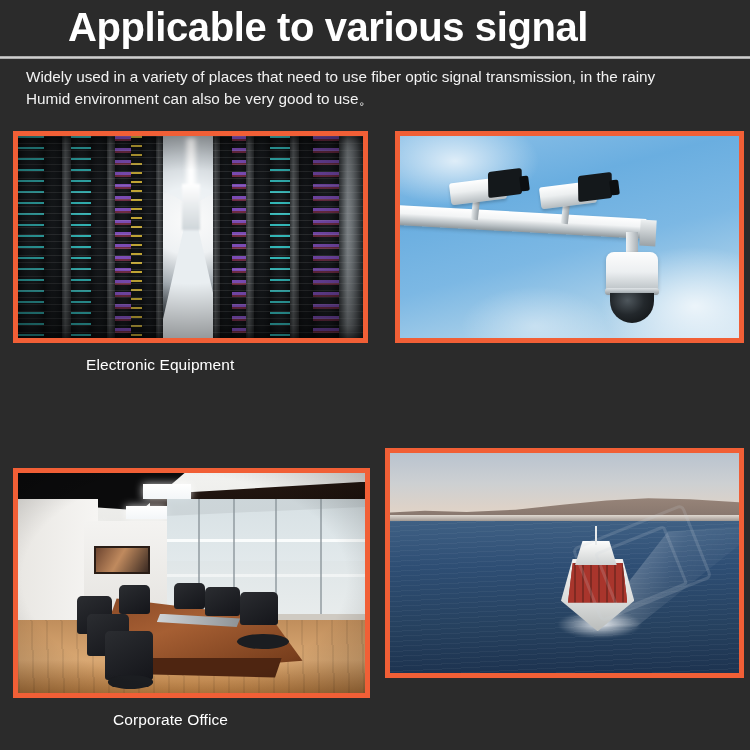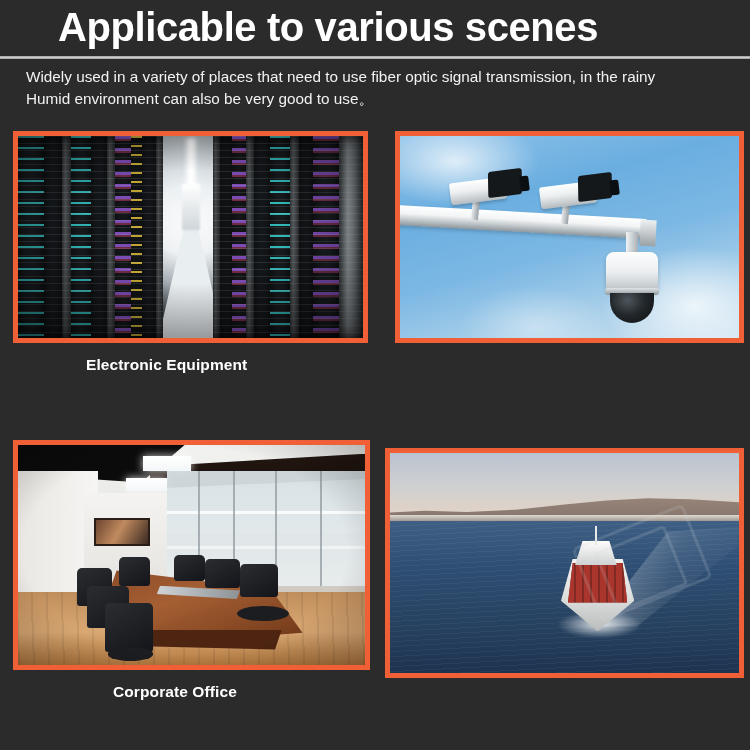--- a/index.html
+++ b/index.html
@@ -48,36 +48,36 @@
   .frame {
     border:5px solid #f15f36;
     background:#202020;
     overflow:hidden;
     position:relative;
   }
   .photo { position:absolute; inset:0; overflow:hidden; }
   .caption {
     color:#ffffff;
     font-size:15.5px;
-    font-weight:bold;
+    font-weight:normal;
     letter-spacing:0.1px;
     white-space:nowrap;
     position:absolute;
   }
 
   
   #card-electronic-equipment { left:13px;  top:131px; }
   #card-electronic-equipment .frame { width:355px; height:212px; }
   #card-electronic-equipment .caption { left:73px; top:225px; }
 
   #card-surveillance-camera { left:395px; top:131px; }
   #card-surveillance-camera .frame { width:349px; height:212px; }
   #card-surveillance-camera .caption { left:80px; top:225px; }
 
-  #card-corporate-office { left:13px;  top:440px; }
+  #card-corporate-office { left:13px;  top:468px; }
   #card-corporate-office .frame { width:357px; height:230px; }
   #card-corporate-office .caption { left:100px; top:243px; }
 
   #card-navigation-aviation { left:385px; top:448px; }
   #card-navigation-aviation .frame { width:359px; height:230px; }
   #card-navigation-aviation .caption { left:86px; top:243px; }
 
   
   .dc-bg {
     position:absolute; inset:0;
@@ -357,21 +357,21 @@
   .watermark::before{
     content:""; position:absolute; left:16px; top:10px;
     width:70px; height:58px;
     border:3px solid #cfd6dd; border-radius:4px;
   }
 </style>
 </head>
 <body>
 
 <div>
-  <div id="page-title">Applicable to various scenes</div>
+  <div id="page-title">Applicable to various signal</div>
 </div>
 <div id="title-divider"></div>
 
 <div id="intro">
   <span class="line">Widely used in a variety of places that need to use fiber optic signal transmission, in the rainy</span>
   <span class="line">Humid environment can also be very good to use。</span>
 </div>
 
 <div class="card" id="card-electronic-equipment">
   <div class="frame">

